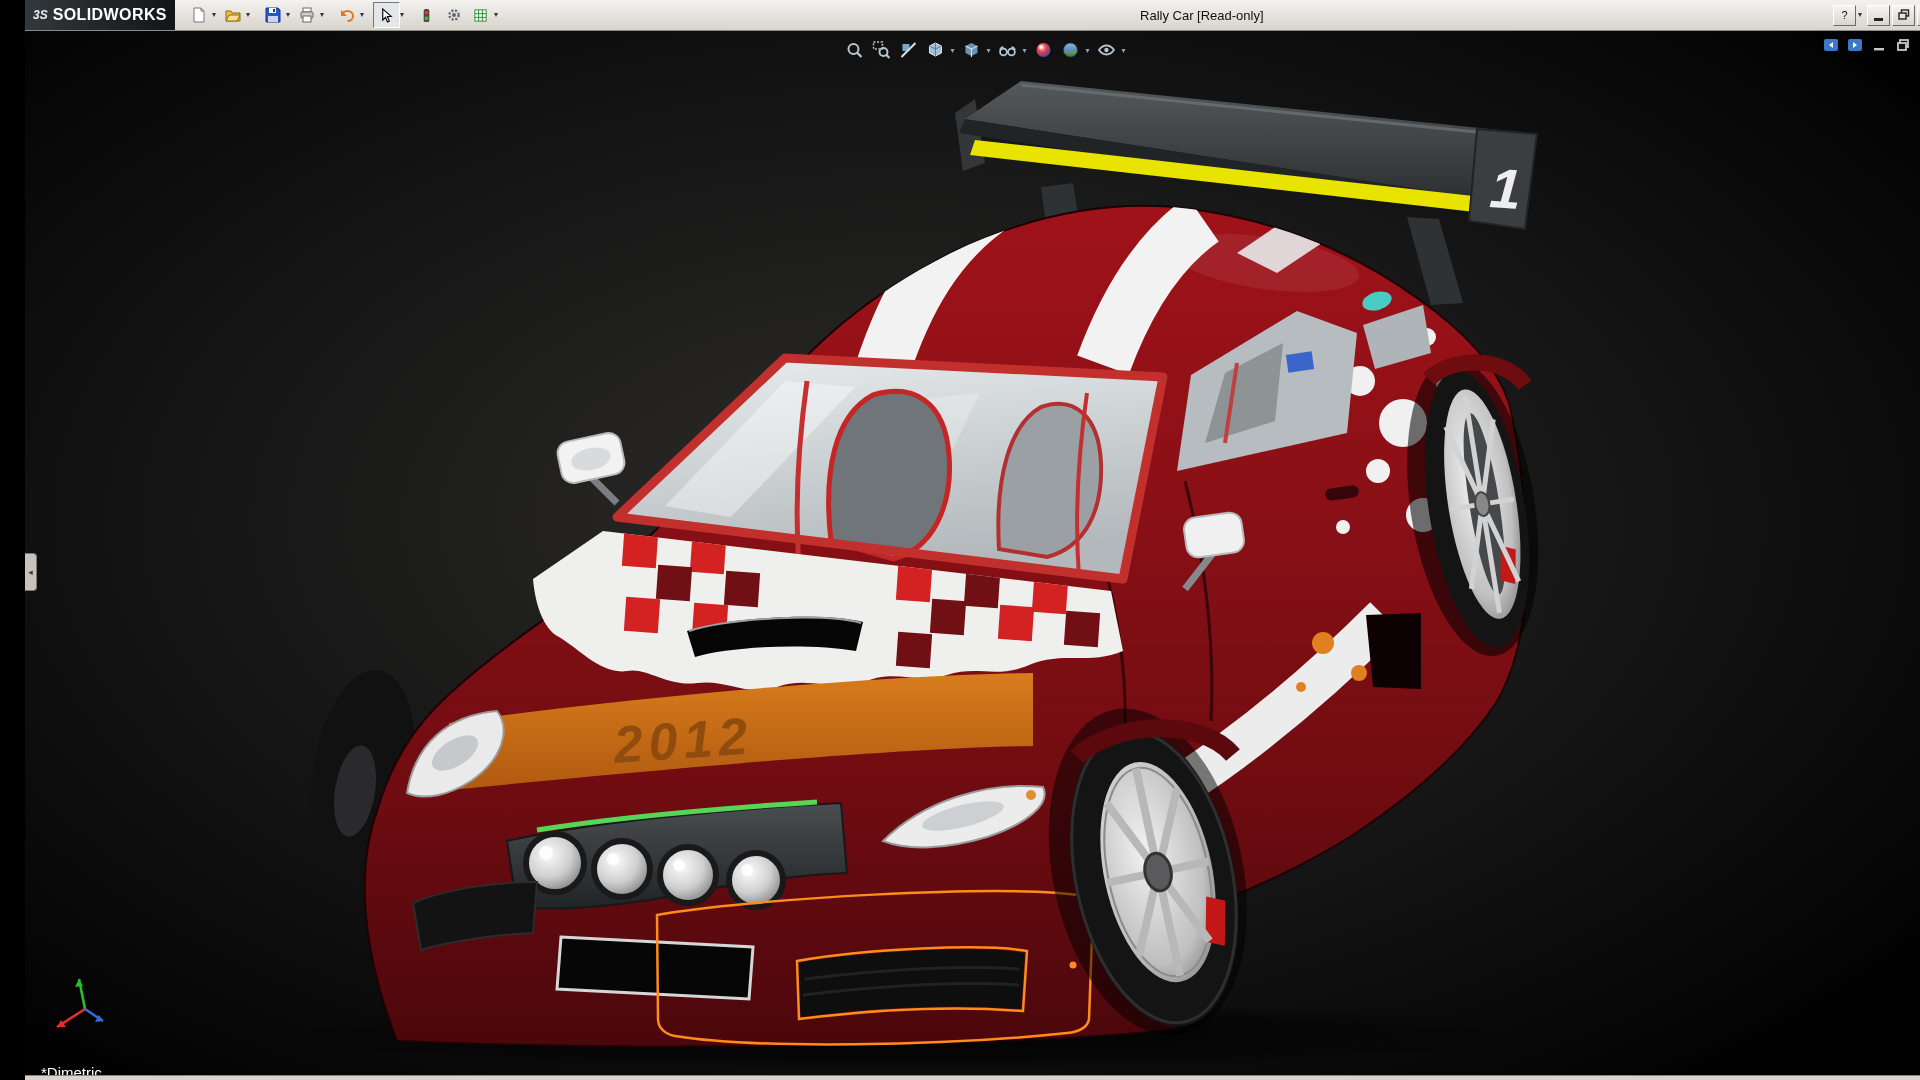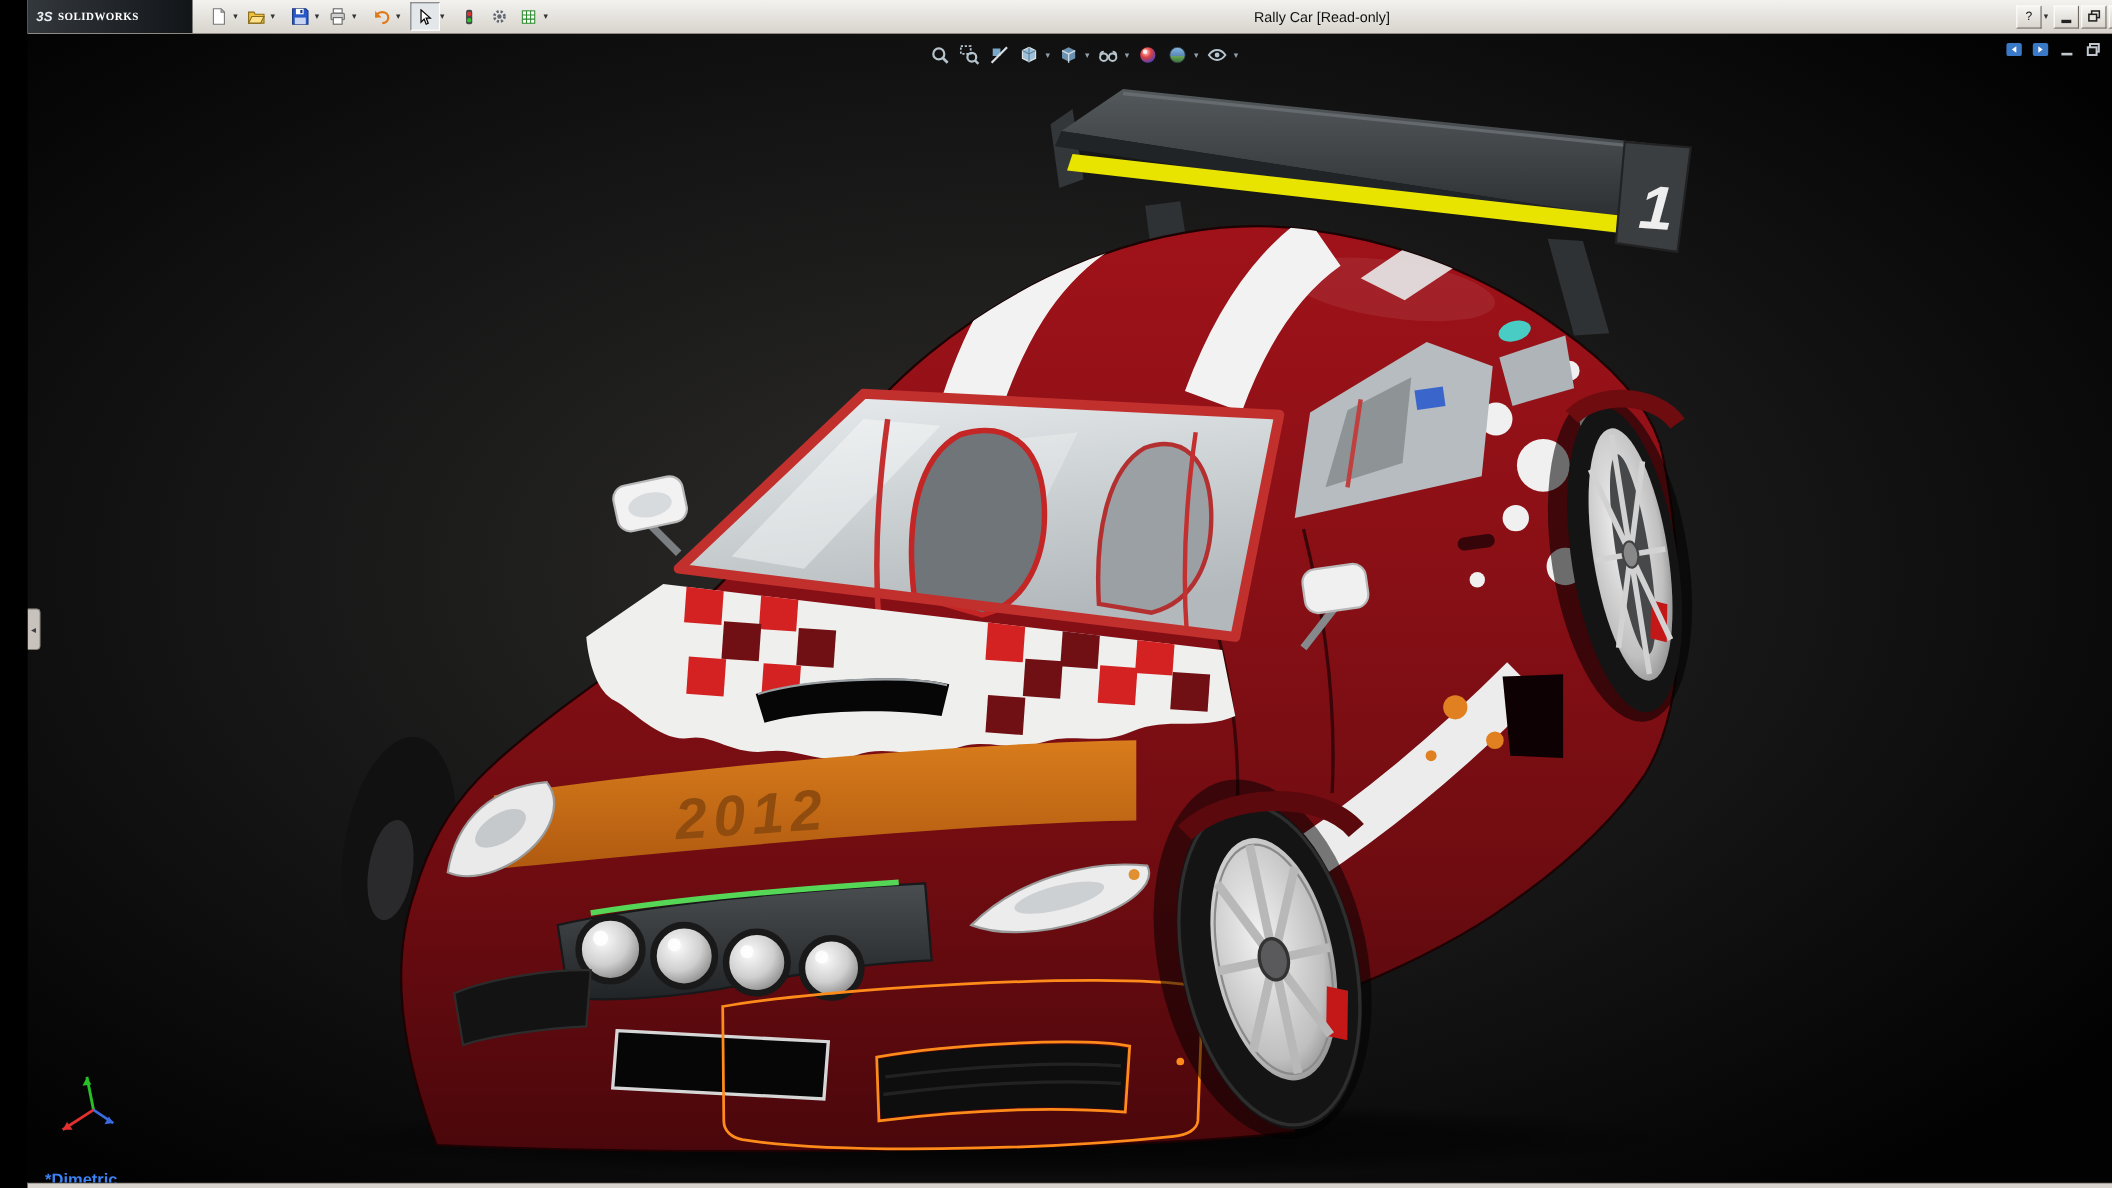--- a/index.html
+++ b/index.html
@@ -5,21 +5,21 @@
   html,body{margin:0;padding:0;width:1920px;height:1080px;overflow:hidden;background:#000;
     font-family:"Liberation Sans",sans-serif;}
   .window{position:relative;width:1920px;height:812px;padding-left:25px;}
 
   
   .titlebar{height:30px;display:flex;align-items:center;background:linear-gradient(#f3f2ef,#d8d4cd);
     border-bottom:1px solid #8f8b83;position:relative;}
   .brand{height:100%;width:150px;display:flex;align-items:center;gap:5px;padding-left:8px;box-sizing:border-box;
     background:linear-gradient(90deg,#33383d,#121518);}
   .brand-mark{color:#e8eef4;font-weight:bold;font-style:italic;font-size:12px;}
-  .brand-name{color:#fff;font-weight:bold;font-size:10px;letter-spacing:.4px;font-family:Liberation Serif, serif;}
+  .brand-name{color:#fff;font-weight:bold;font-size:16px;letter-spacing:.4px;}
   .toolbar{display:flex;align-items:center;margin-left:10px;}
   .tbtn{width:25px;height:24px;display:flex;align-items:center;justify-content:center;border:1px solid transparent;}
   .tbtn.active{border-color:#76797c #fdfdfd #fdfdfd #76797c;background:#e4e7ea;}
   .caret{font-size:8px;color:#333;margin:0 3px 0 0;line-height:1;}
   .tsep{width:6px;}
   .title{position:absolute;left:59%;transform:translateX(-50%);font-size:13px;color:#101010;white-space:nowrap;margin-left:44px;}
   .win-right{margin-left:auto;display:flex;align-items:center;gap:2px;padding-right:5px;}
   .wbtn{width:21px;height:19px;background:linear-gradient(#f6f5f2,#d9d5ce);border:1px solid;
     border-color:#ffffff #6e6a62 #6e6a62 #ffffff;display:flex;align-items:center;justify-content:center;
     font-size:11px;color:#111;}
@@ -30,21 +30,21 @@
   .scene{position:absolute;top:-30px;left:0;width:1920px;height:1080px;}
   .headsup{position:absolute;top:8px;left:50%;transform:translateX(-50%);display:flex;align-items:center;gap:3px;}
   .hbtn{width:24px;height:22px;display:flex;align-items:center;justify-content:center;}
   .hcaret{font-size:8px;color:#93a0aa;margin-right:2px;}
   .doc-controls{position:absolute;top:6px;right:10px;display:flex;align-items:center;gap:7px;}
   .dbtn{width:17px;height:16px;display:flex;align-items:center;justify-content:center;}
   .panel-tab{position:absolute;left:0;top:522px;width:11px;height:36px;background:#c7c3bc;
     border:1px solid #7e7a72;border-left:none;border-radius:0 4px 4px 0;display:flex;align-items:center;
     justify-content:center;font-size:9px;color:#3c3c3c;}
   .triad{position:absolute;left:20px;bottom:34px;}
-  .orient-label{position:absolute;left:16px;bottom:-6px;font-size:15px;color:#3b82f6;font-weight:bold;}
+  .orient-label{position:absolute;left:16px;bottom:-6px;font-size:15px;color:#ffffff;}
   .bottom-strip{height:6px;background:#d8d4cd;border-top:1px solid #89857d;}
 </style>
 </head>
 <body>
 
 <div class="window">
 
   <div class="titlebar">
     <div class="brand">
       <span class="brand-mark">3S</span>

